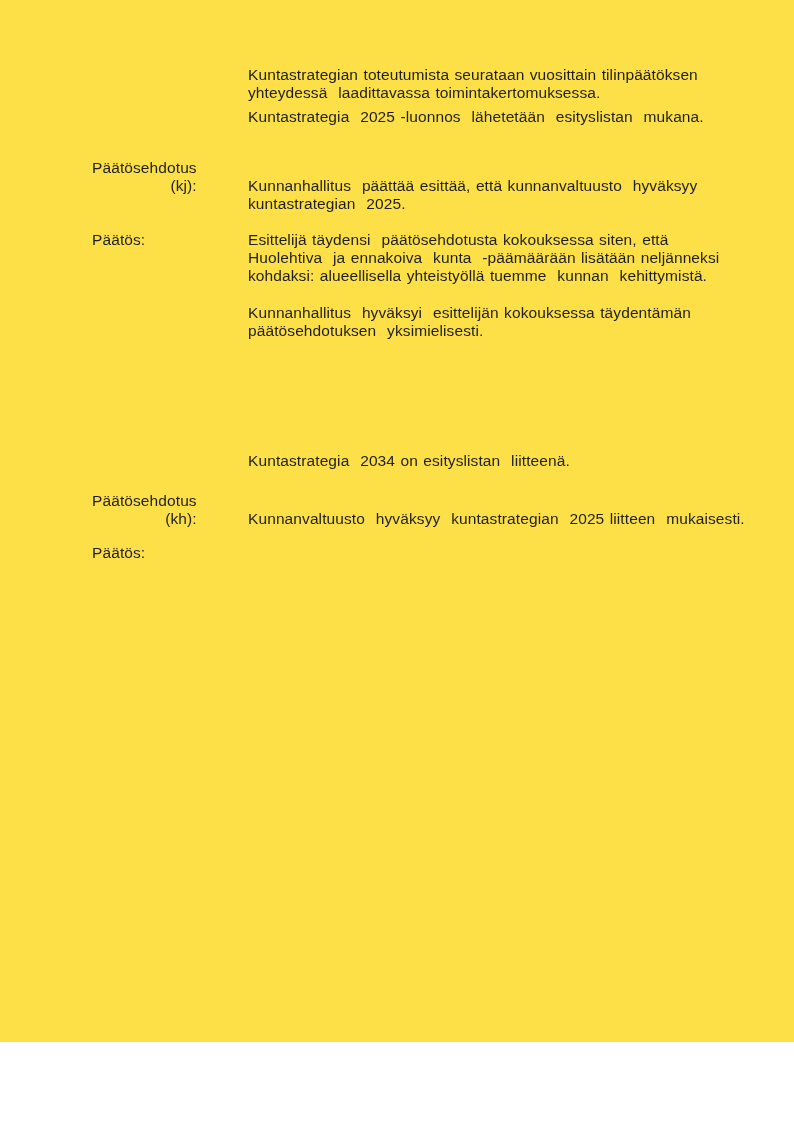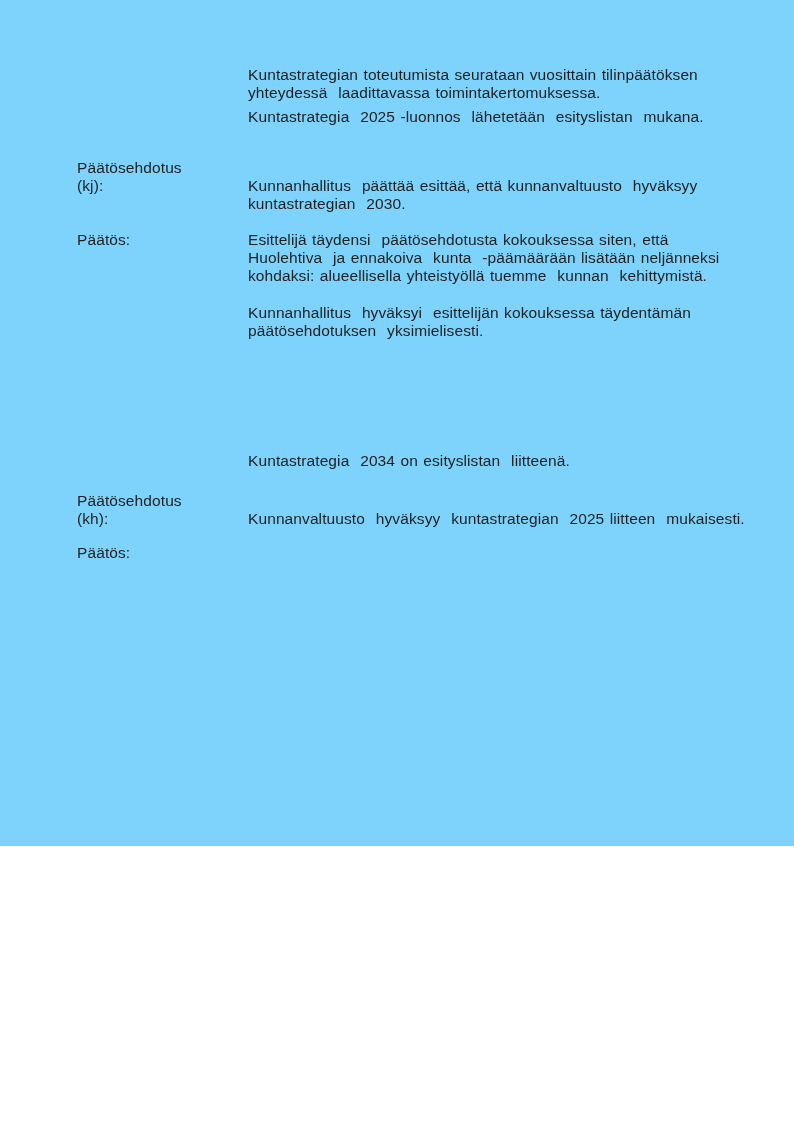--- a/index.html
+++ b/index.html
@@ -3,51 +3,51 @@
 <meta charset="utf-8">
 <style>
   html, body {
     margin: 0;
     padding: 0;
     background: #ffffff;
   }
   .page {
     position: relative;
     width: 794px;
-    height: 846px;
-    background: #7dd3fc;
+    height: 1042px;
+    background: #fde047;
     overflow: hidden;
     font-family: "Liberation Sans", "DejaVu Sans", sans-serif;
     font-size: 15.5px;
     line-height: 18px;
     color: #1f1f1f;
     letter-spacing: 0.1px;
   }
   .t {
     position: absolute;
     white-space: pre;       
     word-spacing: 1px;      
   }
-  .label { left: 77px; }
+  .label { left: 92px; text-align: right; }
   .body  { left: 248px; }
 </style>
 </head>
 <body>
 
 <div class="page">
 
   <div class="t body" style="top:66px">Kuntastrategian toteutumista seurataan vuosittain tilinpäätöksen
 yhteydessä  laadittavassa toimintakertomuksessa.</div>
 
   <div class="t body" style="top:108px">Kuntastrategia  2025 -luonnos  lähetetään  esityslistan  mukana.</div>
 
   <div class="t label" style="top:159px">Päätösehdotus
 (kj):</div>
   <div class="t body" style="top:177px">Kunnanhallitus  päättää esittää, että kunnanvaltuusto  hyväksyy
-kuntastrategian  2030.</div>
+kuntastrategian  2025.</div>
 
   <div class="t label" style="top:231px">Päätös:</div>
   <div class="t body" style="top:304px">Kunnanhallitus  hyväksyi  esittelijän kokouksessa täydentämän
 päätösehdotuksen  yksimielisesti.</div>
   <div class="t body" style="top:231px">Esittelijä täydensi  päätösehdotusta kokouksessa siten, että
 Huolehtiva  ja ennakoiva  kunta  -päämäärään lisätään neljänneksi
 kohdaksi: alueellisella yhteistyöllä tuemme  kunnan  kehittymistä.</div>
 
 
   <div class="t body" style="top:452px">Kuntastrategia  2034 on esityslistan  liitteenä.</div>

